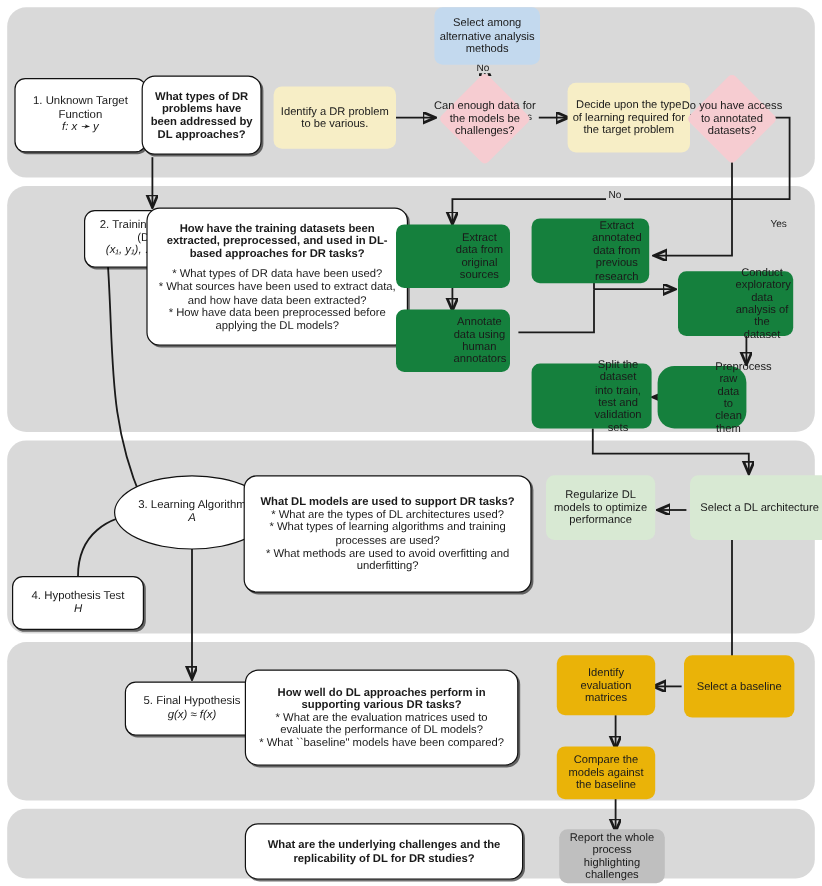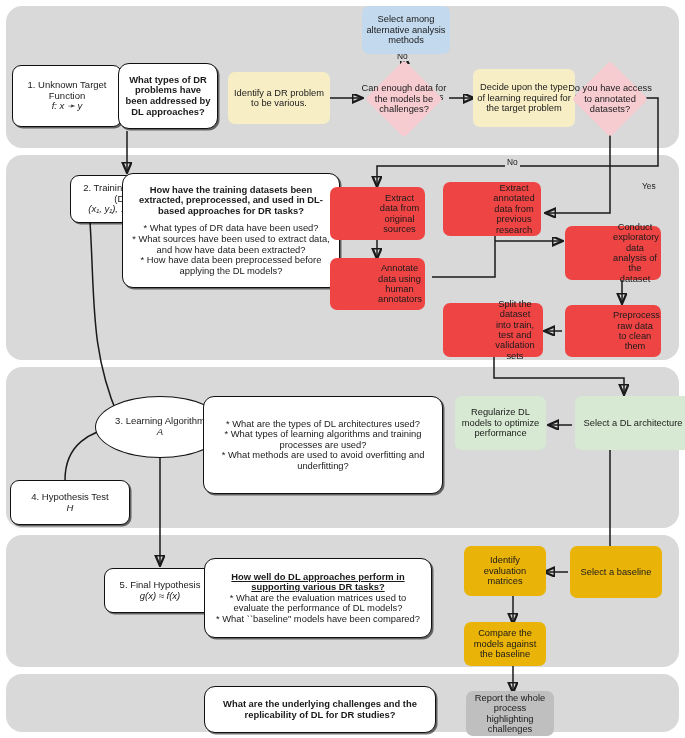--- a/index.html
+++ b/index.html
@@ -22,21 +22,21 @@
   .rq{background:#ffffff;border:1.6px solid #111;border-radius:11px;font-size:9.4px;
       box-shadow:1.5px 1.5px 0 rgba(0,0,0,.55);padding:4px 6px;}
   .rq b{font-weight:bold;}
 
   
   .ellipse{background:#ffffff;border:1.6px solid #111;border-radius:50%;font-size:9.5px;}
 
   
   .p{border-radius:7px;font-size:9.3px;padding:2px 4px;}
   .p-yellow{background:#f7eec6;}
-  .p-orange{background:#ef4444;padding-left:48px;}
+  .p-orange{background:#15803d;padding-left:48px;}
   .p-green{background:#d8e9d3;}
   .p-purple{background:#eab308;}
   .p-blue{background:#c3d9ee;}
   .p-grey{background:#bfbfbf;}
 
   
   .dia{position:absolute;display:flex;align-items:center;justify-content:center;
        text-align:center;font-size:9.3px;color:#1a1a1a;line-height:1.12;}
   .dia .rh{position:absolute;left:50%;top:50%;transform:translate(-50%,-50%) rotate(45deg);
            background:#f6ccd1;border-radius:4px;}
@@ -134,21 +134,21 @@
     </span>
   </div>
 
   <div class="node ellipse" style="left:95px;top:396px;width:130px;height:62px;">
     <span>
       <span>3. Learning Algorithm</span>
       <span class="ital">A</span>
     </span>
   </div>
 
-  <div class="node stage" style="left:10px;top:480px;width:120px;height:45px;">
+  <div class="node stage" style="left:10px;top:480px;width:110px;height:45px;">
     <span>
       <span>4. Hypothesis Test</span>
       <span class="ital">H</span>
     </span>
   </div>
 
   <div class="node stage" style="left:104px;top:568px;width:112px;height:45px;">
     <span>
       <span>5. Final Hypothesis</span>
       <span class="ital">g(x) ≈ f(x)</span>
@@ -164,29 +164,30 @@
       <b style="display:block;">How have the training datasets been extracted, preprocessed, and used in DL-based approaches for DR tasks?</b>
       <span style="display:block;height:7px;"></span>
       <span>* What types of DR data have been used?</span>
       <span>* What sources have been used to extract data, and how have data been extracted?</span>
       <span>* How have data been preprocessed before applying the DL models?</span>
     </span>
   </div>
 
   <div class="node rq" style="left:203px;top:396px;width:240px;height:98px;">
     <span>
+      <b style="display:block;">What DL models are used to support DR tasks?</b>
       <span>* What are the types of DL architectures used?</span>
       <span>* What types of learning algorithms and training processes are used?</span>
       <span>* What methods are used to avoid overfitting and underfitting?</span>
     </span>
   </div>
 
   <div class="node rq" style="left:204px;top:558px;width:228px;height:80px;">
     <span>
-      <b style="display:block;text-decoration:underline;">How well do DL approaches perform in supporting various DR tasks?</b>
+      <b style="display:block;">How well do DL approaches perform in supporting various DR tasks?</b>
       <span>* What are the evaluation matrices used to evaluate the performance of DL models?</span>
       <span>* What ``baseline" models have been compared?</span>
     </span>
   </div>
 
   <div class="node rq" style="left:204px;top:686px;width:232px;height:47px;">
     <span><b>What are the underlying challenges and the replicability of DL for DR studies?</b></span>
   </div>
 
   <div class="node p p-blue" style="left:362px;top:6px;width:88px;height:48px;">
@@ -210,21 +211,21 @@
   </div>
 
   <div class="node p p-orange" style="left:330px;top:258px;width:95px;height:52px;">
     <span>Annotate data using human annotators</span>
   </div>
 
   <div class="node p p-orange" style="left:565px;top:226px;width:96px;height:54px;">
     <span>Conduct exploratory data analysis of the dataset</span>
   </div>
 
-  <div class="node p p-orange" style="left:565px;top:305px;width:96px;height:52px;">
+  <div class="node p p-orange" style="left:548px;top:305px;width:74px;height:52px;border-radius:14px;">
     <span>Preprocess raw data to clean them</span>
   </div>
 
   <div class="node p p-orange" style="left:443px;top:303px;width:100px;height:54px;">
     <span>Split the dataset into train, test and validation sets</span>
   </div>
 
   <div class="node p p-green" style="left:575px;top:396px;width:116px;height:54px;">
     <span>Select a DL architecture</span>
   </div>

